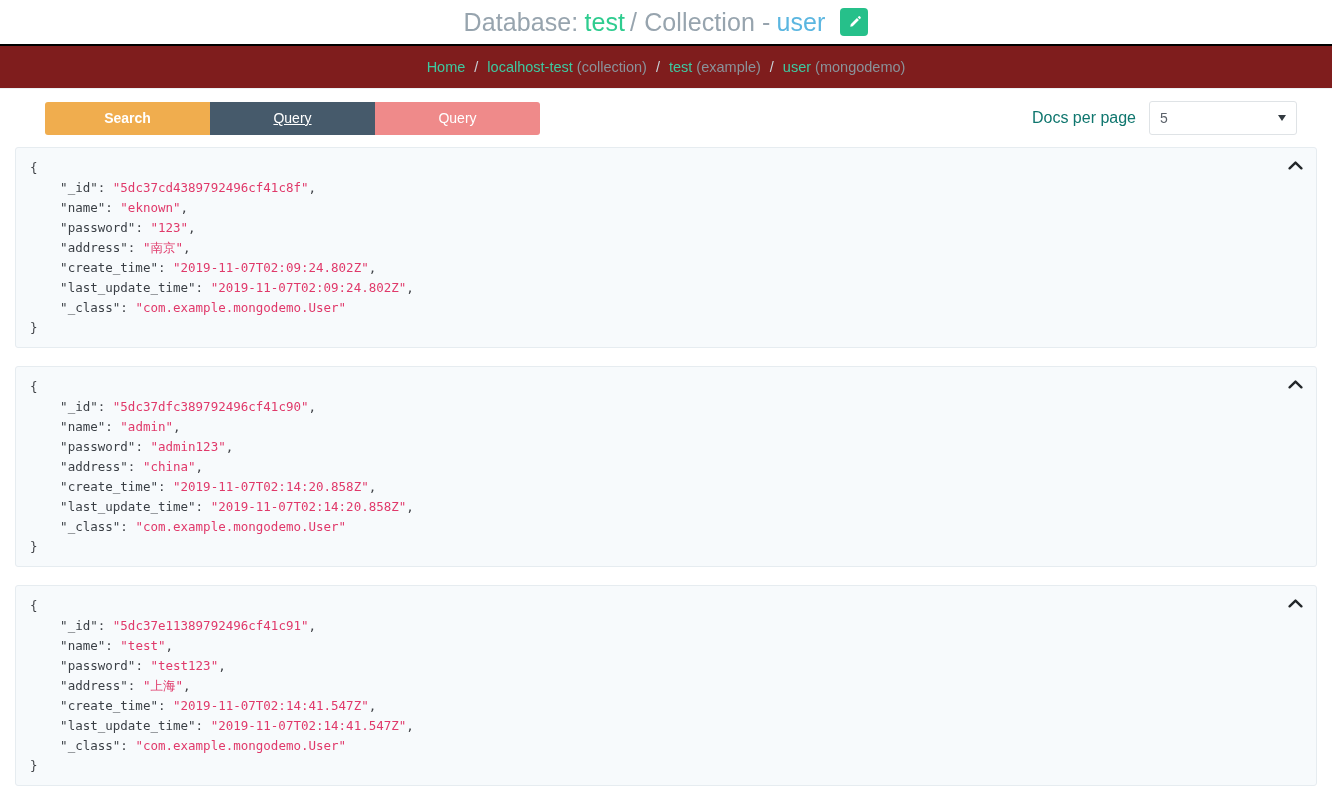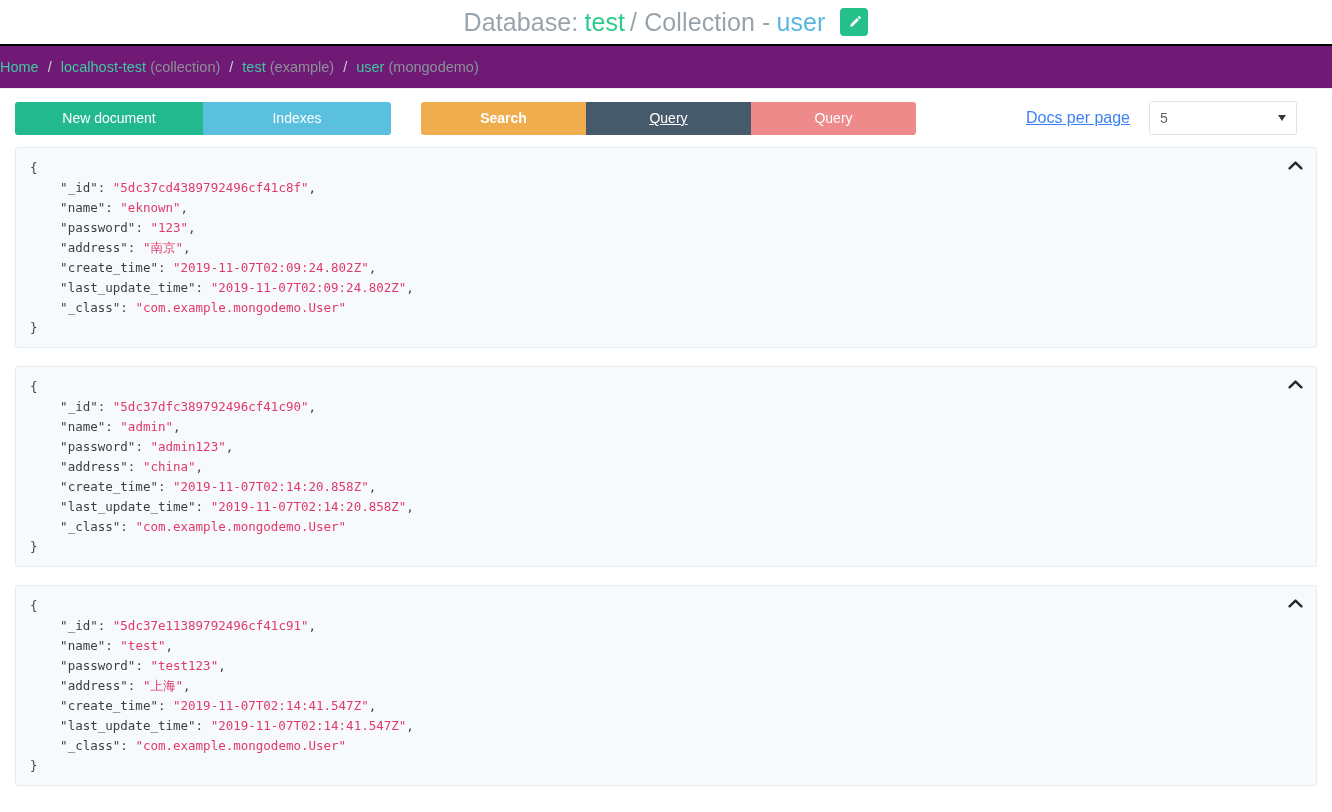--- a/index.html
+++ b/index.html
@@ -41,27 +41,28 @@
     align-items: center;
     justify-content: center;
     cursor: pointer;
     flex: none;
   }
   .edit-btn svg { display: block; }
 
   
   .breadcrumb-bar {
     height: 43px;
-    background: #701a75;
+    background: #7f1d1d;
     border-bottom: 1px solid #edf1f4;
     display: flex;
     align-items: center;
-    padding: 0 0;
+    padding: 0 32px;
     font-size: 14.5px;
     color: #8a9299;
+    justify-content: center;
   }
   .crumb-link { color: #3ec9a0; cursor: pointer; }
   .crumb-plain { color: #8a9299; }
   .crumb-sep { color: #c8d2d8; margin: 0 9px; }
   .crumb-group { white-space: nowrap; }
 
   
   .toolbar {
     height: 58px;
     display: flex;
@@ -85,24 +86,23 @@
   .btn-new     { background: #22b98f; border-radius: 3px 0 0 3px; }
   .btn-indexes { background: #5bc0de; border-radius: 0 3px 3px 0; }
   .btn-search  { background: #f0ad4e; border-radius: 3px 0 0 3px; min-width: 165px; font-weight: bold;}
   .btn-query   { background: #465a6b; min-width: 165px; text-decoration: underline; }
   .btn-reset   { background: #ef8a8a; border-radius: 0 3px 3px 0; min-width: 165px;}
   .spacer-a { width: 30px; }
   .spacer-b { flex: 1; }
 
   .docs-label {
     font-size: 16px;
-    color: #3b82f6;
-    margin-right: 19px;
+    color: #0f766e;
+    margin-right: 13px;
     white-space: nowrap;
-    text-decoration: underline;
   }
   .docs-select {
     width: 148px;
     height: 34px;
     background: #ffffff;
     border: 1px solid #dfe3e6;
     border-radius: 3px;
     display: flex;
     align-items: center;
     padding: 0 10px;
@@ -176,24 +176,20 @@
   <span class="crumb-link">Home</span>
   <span class="crumb-sep">/</span>
   <span class="crumb-group"><span class="crumb-link">localhost-test</span> <span class="crumb-plain">(collection)</span></span>
   <span class="crumb-sep">/</span>
   <span class="crumb-group"><span class="crumb-link">test</span> <span class="crumb-plain">(example)</span></span>
   <span class="crumb-sep">/</span>
   <span class="crumb-group"><span class="crumb-link">user</span> <span class="crumb-plain">(mongodemo)</span></span>
 </div>
 
 <div class="toolbar">
-  <div class="btn-group">
-    <button class="btn btn-new">New document</button>
-    <button class="btn btn-indexes">Indexes</button>
-  </div>
   <div class="spacer-a"></div>
   <div class="btn-group">
     <button class="btn btn-search">Search</button>
     <button class="btn btn-query">Query</button>
     <button class="btn btn-reset">Query</button>
   </div>
   <div class="spacer-b"></div>
   <span class="docs-label">Docs per page</span>
   <div class="docs-select">
     <span>5</span>

